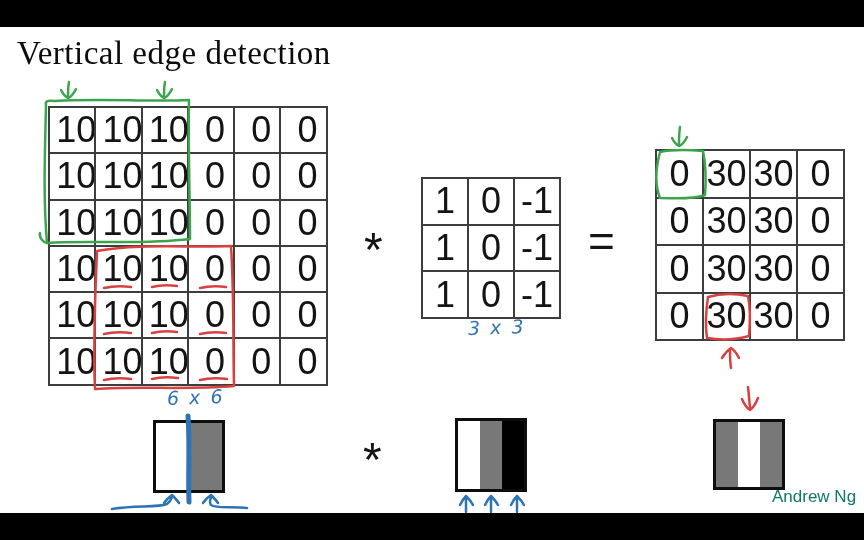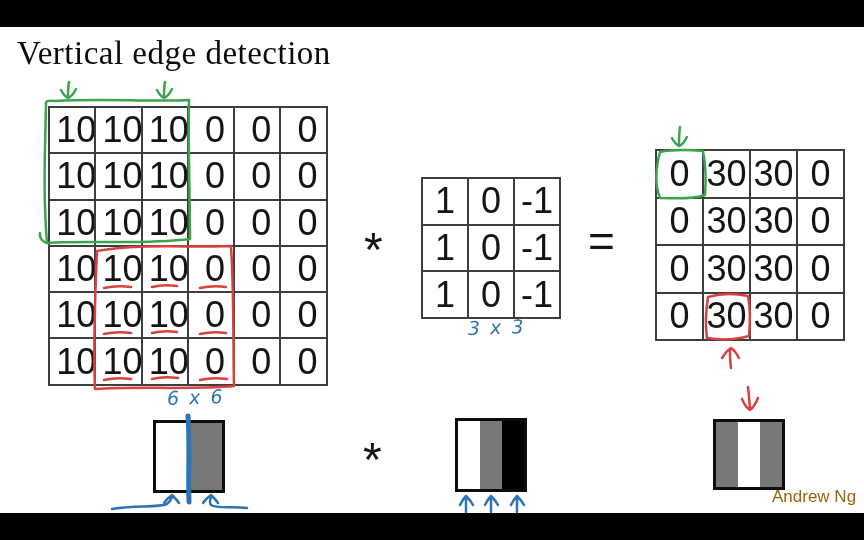--- a/index.html
+++ b/index.html
@@ -30,21 +30,21 @@
   .m4 .mcell{width:49px;height:49.5px;}
   .op{
     position:absolute;font-size:48px;line-height:1;color:#141414;
     font-family:"Liberation Sans",sans-serif;
   }
   .hand{
     position:absolute;color:#2E74B5;font-size:19px;line-height:1;
     font-family:"DejaVu Sans",sans-serif;font-style:italic;letter-spacing:2px;
     transform:rotate(-2deg);
   }
-  .credit{position:absolute;left:772px;top:487px;font-size:17px;color:#a16207;}
+  .credit{position:absolute;left:772px;top:487px;font-size:17px;color:#0f766e;}
   
   .preview{
     position:absolute;box-sizing:border-box;border:3px solid #0d0d0d;
     display:flex;background:#fff;
   }
   .preview .stripe{flex:1;height:100%;}
   .overlay{position:absolute;left:0;top:0;pointer-events:none;}
 </style>
 </head>
 <body>

